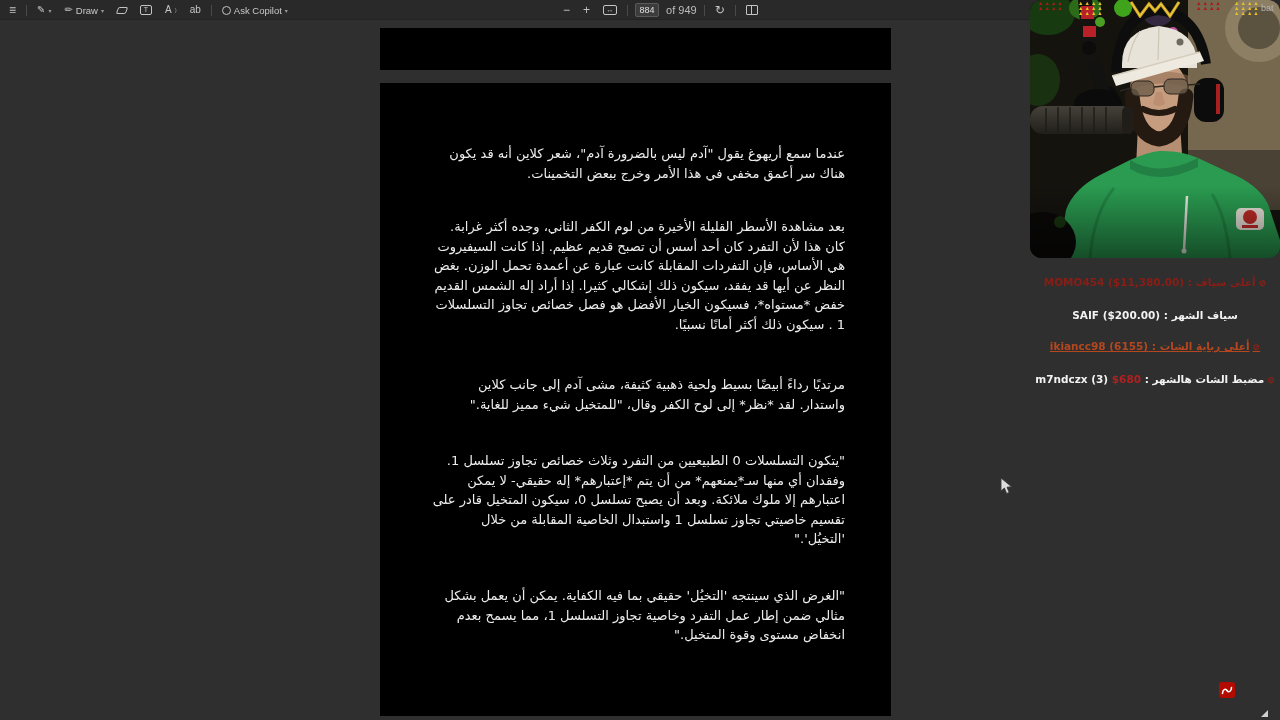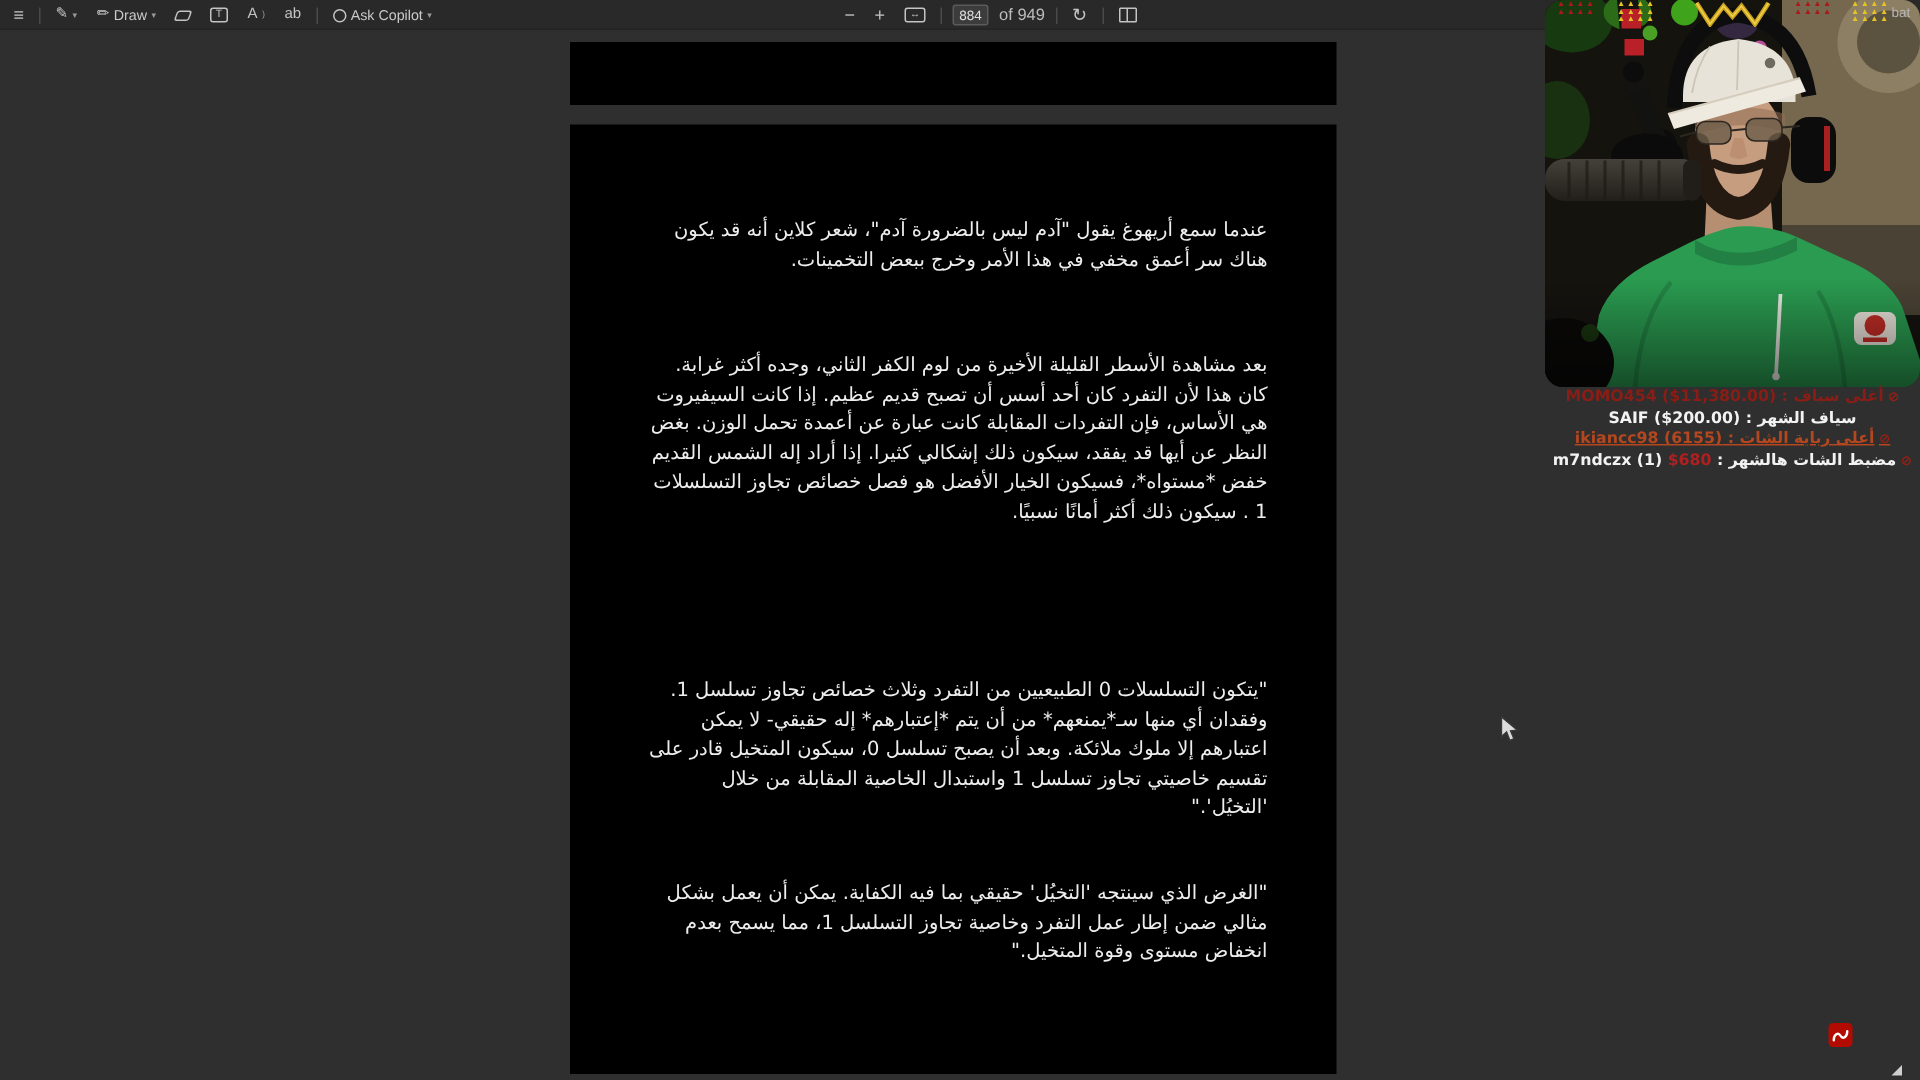--- a/index.html
+++ b/index.html
@@ -32,36 +32,36 @@
     color:#e0e0e0; font-size:9px; text-align:center; font-family:inherit; }
   .page-count { color:#bdbdbd; font-size:11px; }
   .acrobat-frag { position:absolute; left:1261px; top:3px; font-size:9px; color:#b5b5b5; z-index:7;text-align:right; }
 
   
   .canvas { position:absolute; top:21px; left:0; width:1280px; height:699px; background:#2f2f2f; }
   .page-frag-top { position:absolute; left:380px; top:7px; width:511px; height:42px; background:#000; }
   .pdf-page { position:absolute; left:380px; top:62px; width:511px; height:633px; background:#000; }
   .pdf-page p { position:absolute; right:46px; left:52px; direction:rtl; text-align:right;
     color:#ededed; font-size:13px; line-height:19.5px; font-family:"DejaVu Sans",sans-serif; }
-  .p1{top:61px;} .p2{top:151px;} .p3{top:292px;} .p4{top:368px;} .p5{top:503px;}
+  .p1{top:61px;} .p2{top:134px;} .p3{top:292px;} .p4{top:368px;} .p5{top:503px;}
 
   
   .webcam { position:absolute; left:1030px; top:0; width:250px; height:258px; border-radius:12px;
     overflow:hidden; z-index:5; background:#15130e; }
   .banner { position:absolute; left:1030px; top:0; width:250px; height:18px; z-index:6; pointer-events:none; }
   .cluster { position:absolute; top:1px; font-size:5.5px; line-height:5px; letter-spacing:1px; text-align:center; }
   .cluster div { white-space:nowrap; }
   .cluster.red { color:#a81a1a; }
   .cluster.gold { color:#e5c227; }
   .c1{left:8px;} .c2{left:48px;} .c3{left:166px;} .c4{left:204px;}
   .wlogo { position:absolute; left:96px; top:0; }
 
   .stats { position:absolute; left:1030px; top:258px; width:250px; z-index:5; direction:rtl;
     text-align:center; font-weight:bold; font-family:"DejaVu Sans",sans-serif; }
-  .stat-line { font-size:10.5px; line-height:13.5px; white-space:nowrap; }
+  .stat-line { font-size:10.5px; line-height:13.5px; white-space:nowrap;margin-top:18px; }
   .stat-0 { color:#8a1d15; }
   .stat-1 { color:#f2f2f2; }
   .stat-2 { color:#b5471f;text-decoration:underline; }
   .stat-3 { color:#f2f2f2; }
   .stat-icon { color:#9c1f14; font-size:9px; margin-left:3px; }
   .stat-tail { color:#b02020; }
 
   
   .cursor { position:absolute; left:1000px; top:477px; z-index:9; }
   .acrobat-fab { position:absolute; left:1219px; top:682px; width:16px; height:16px; border-radius:3px;
@@ -137,20 +137,21 @@
     </div>
   </div>
 
   <span class="acrobat-frag">bat</span>
 
   <div class="canvas">
     <div class="page-frag-top"></div>
     <div class="pdf-page">
       <p class="p1">عندما سمع أريهوغ يقول "آدم ليس بالضرورة آدم"، شعر كلاين أنه قد يكون هناك سر أعمق مخفي في هذا الأمر وخرج ببعض التخمينات.</p>
       <p class="p2">بعد مشاهدة الأسطر القليلة الأخيرة من لوم الكفر الثاني، وجده أكثر غرابة. كان هذا لأن التفرد كان أحد أسس أن تصبح قديم عظيم. إذا كانت السيفيروت هي الأساس، فإن التفردات المقابلة كانت عبارة عن أعمدة تحمل الوزن. بغض النظر عن أيها قد يفقد، سيكون ذلك إشكالي كثيرا. إذا أراد إله الشمس القديم خفض *مستواه*، فسيكون الخيار الأفضل هو فصل خصائص تجاوز التسلسلات 1 . سيكون ذلك أكثر أمانًا نسبيًا.</p>
+      <p class="p3">مرتديًا رداءً أبيضًا بسيط ولحية ذهبية كثيفة، مشى آدم إلى جانب كلاين واستدار. لقد *نظر* إلى لوح الكفر وقال، "للمتخيل شيء مميز للغاية."</p>
       <p class="p4">"يتكون التسلسلات 0 الطبيعيين من التفرد وثلاث خصائص تجاوز تسلسل 1. وفقدان أي منها سـ*يمنعهم* من أن يتم *إعتبارهم* إله حقيقي- لا يمكن اعتبارهم إلا ملوك ملائكة. وبعد أن يصبح تسلسل 0، سيكون المتخيل قادر على تقسيم خاصيتي تجاوز تسلسل 1 واستبدال الخاصية المقابلة من خلال 'التخيُل'."</p>
       <p class="p5">"الغرض الذي سينتجه 'التخيُل' حقيقي بما فيه الكفاية. يمكن أن يعمل بشكل مثالي ضمن إطار عمل التفرد وخاصية تجاوز التسلسل 1، مما يسمح بعدم انخفاض مستوى وقوة المتخيل."</p>
     </div>
   </div>
 
   <div class="webcam">
     <svg width="250" height="258" viewBox="0 0 250 258">
       <defs>
         <linearGradient id="vg" x1="0" y1="0" x2="0" y2="1">
           <stop offset="0.72" stop-color="#000" stop-opacity="0"></stop>
@@ -258,21 +259,21 @@
     <div class="stat-line stat-0">
       <span class="stat-icon">⊘</span><span>أغلى سياف : MOMO454 ($11,380.00)</span>
     </div>
     <div class="stat-line stat-1">
       <span>سياف الشهر : SAIF  ($200.00)</span>
     </div>
     <div class="stat-line stat-2">
       <span class="stat-icon">⊘</span><span>أعلى رباية الشات : ikiancc98 (6155)</span>
     </div>
     <div class="stat-line stat-3">
-      <span class="stat-icon">⊘</span><span>مضبط الشات هالشهر : m7ndczx (1)</span>
+      <span class="stat-icon">⊘</span><span>مضبط الشات هالشهر : m7ndczx (3)</span>
       <span class="stat-tail">$680</span>
     </div>
   </div>
 
   <svg class="cursor" width="13" height="18" viewBox="0 0 13 18">
     <path d="M1,1 L1,14 L4.4,11 L6.6,16.5 L9.2,15.4 L7,10.2 L11.6,9.8 Z" fill="#dcdcdc" stroke="#3a3a3a" stroke-width="0.9"></path>
   </svg>
 
   <div class="acrobat-fab">
     <svg width="12" height="12" viewBox="0 0 12 12">

